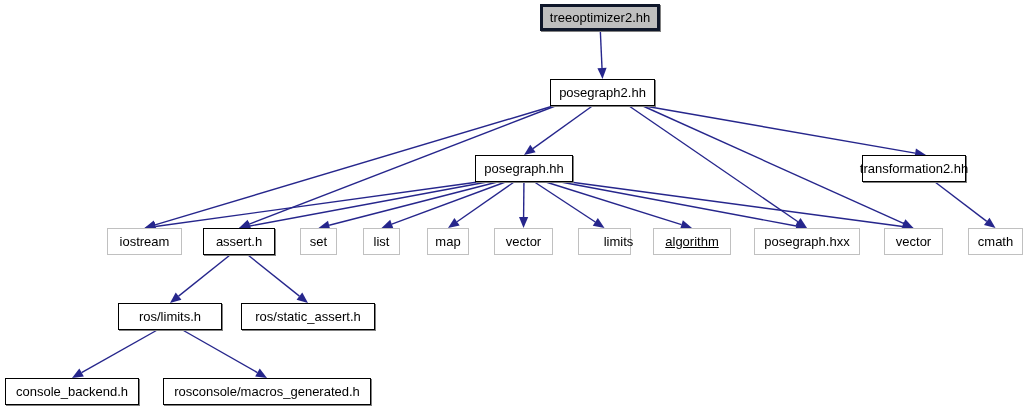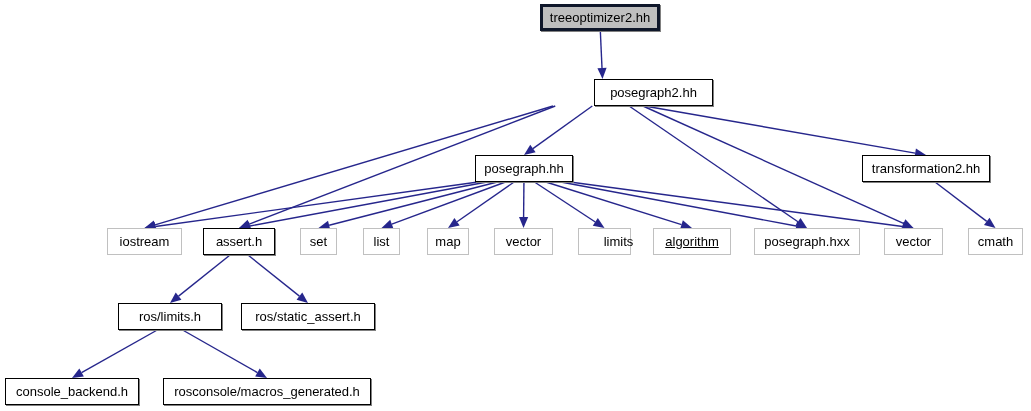--- a/index.html
+++ b/index.html
@@ -98,27 +98,27 @@
       <polygon points="308,303 296.53604654756646,299.72314613685063 302.2814891548942,292.53775197606143" fill="#26268c"></polygon>
       <line x1="157.26" y1="330" x2="81.58534864681958" y2="372.60360385822963" stroke="#26268c" stroke-width="1.4"></line>
       <polygon points="72,378 79.32867389662471,368.595185333196 83.84202339701446,376.61202238326325" fill="#26268c"></polygon>
       <line x1="182.61" y1="330" x2="257.4384674393266" y2="372.561517206869" stroke="#26268c" stroke-width="1.4"></line>
       <polygon points="267,378 255.16419281674453,376.5599762776961 259.7127420619086,368.5630581360419" fill="#26268c"></polygon>
     </svg>
   <div id="node-layer">
       <div class="node current" style="left: 540px; top: 4px; width: 120px; height: 27px;">
         <span class="node-label">treeoptimizer2.hh</span>
       </div>
-      <div class="node strong" style="left: 550px; top: 79px; width: 119px; height: 27px; margin-left: 44px;">
+      <div class="node strong" style="left: 550px; top: 79px; width: 105px; height: 27px;">
         <span class="node-label">posegraph2.hh</span>
       </div>
       <div class="node strong" style="left: 475px; top: 155px; width: 98px; height: 27px;">
         <span class="node-label">posegraph.hh</span>
       </div>
-      <div class="node strong" style="left: 862px; top: 155px; width: 128px; height: 27px;">
+      <div class="node strong" style="left: 862px; top: 155px; width: 104px; height: 27px;">
         <span class="node-label">transformation2.hh</span>
       </div>
       <div class="node" style="left: 107px; top: 228px; width: 75px; height: 27px;">
         <span class="node-label">iostream</span>
       </div>
       <div class="node strong" style="left: 203px; top: 228px; width: 72px; height: 27px;">
         <span class="node-label">assert.h</span>
       </div>
       <div class="node" style="left: 300px; top: 228px; width: 37px; height: 27px;">
         <span class="node-label">set</span>

